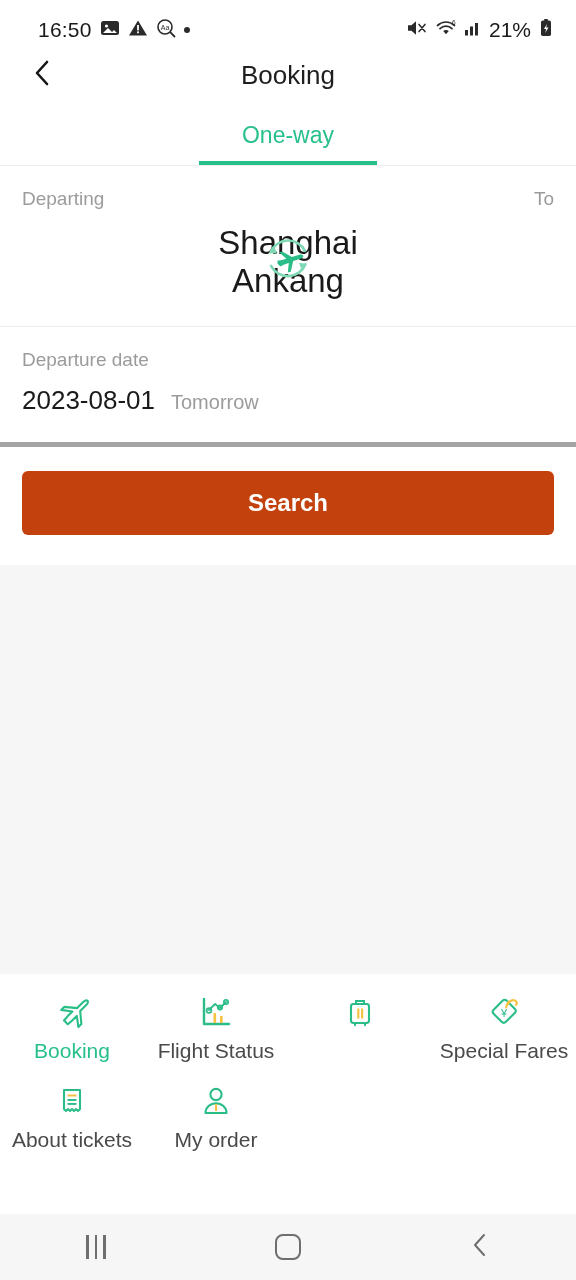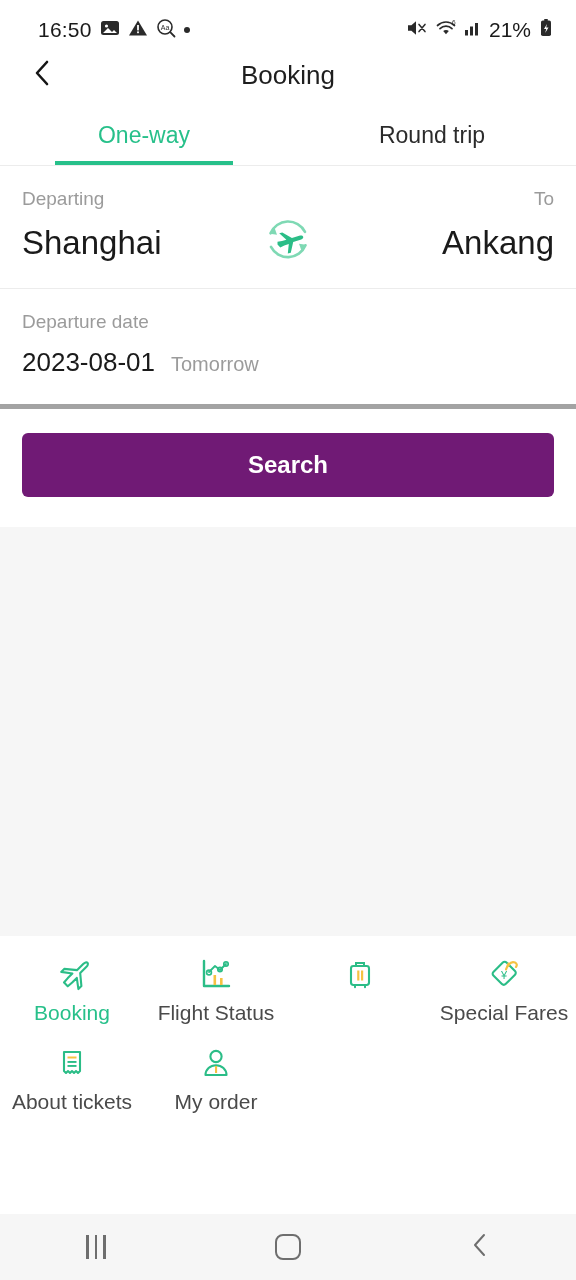--- a/index.html
+++ b/index.html
@@ -63,21 +63,21 @@
   
   .route {
     position:relative; background:#fff;
     padding:22px 22px 26px 22px;
     border-bottom:1px solid #ececec;
   }
   .route-labels { display:flex; justify-content:space-between; }
   .route-label { font-size:19px; color:#9b9b9b; }
   .route-cities {
     display:flex; justify-content:space-between;
-    align-items:center; margin-top:14px;
+    align-items:center; margin-top:14px;flex-direction:column;
   }
   .city { font-size:33px; color:#1a1a1a; }
   .swap-icon {
     position:absolute; left:50%; top:50%;
     transform:translate(-50%,-28%);
     width:56px; height:56px;
   }
 
   
   .date-row {
@@ -86,21 +86,21 @@
   }
   .date-label { font-size:19px; color:#9b9b9b; }
   .date-values { display:flex; align-items:baseline; gap:16px; margin-top:14px; }
   .date-value { font-size:26px; color:#1a1a1a; }
   .date-rel { font-size:20px; color:#9b9b9b; }
 
   
   .search-wrap { background:#fff; padding:24px 22px 30px 22px; }
   .search-btn {
     width:100%; height:64px;
-    background:#701a75; border:none; border-radius:6px;
+    background:#c2410c; border:none; border-radius:6px;
     color:#ffffff; font-size:24px; font-weight:bold;
     font-family:"Liberation Sans", sans-serif;
     display:flex; align-items:center; justify-content:center;
   }
 
   
   .spacer { background:#f6f6f6; height:409px; width:100%; }
 
   
   .menu { background:#fff; padding:10px 0 4px 0; }
@@ -195,23 +195,20 @@
           <path d="M17 4L7 15l10 11" stroke="#151515" stroke-width="2.6" fill="none" stroke-linecap="round" stroke-linejoin="round"></path>
         </svg>
     </span>
   </div>
   <div class="appbar-title">Booking</div>
 </div>
 
 <div class="tabs">
   <div class="tab active">
     <span>One-way</span>
-  </div>
-  <div class="tab">
-    <span>Round trip</span>
   </div>
 </div>
 
 <div class="route">
   <div class="route-labels">
     <span class="route-label">Departing</span>
     <span class="route-label">To</span>
   </div>
   <div class="route-cities">
     <span class="city">Shanghai</span>

